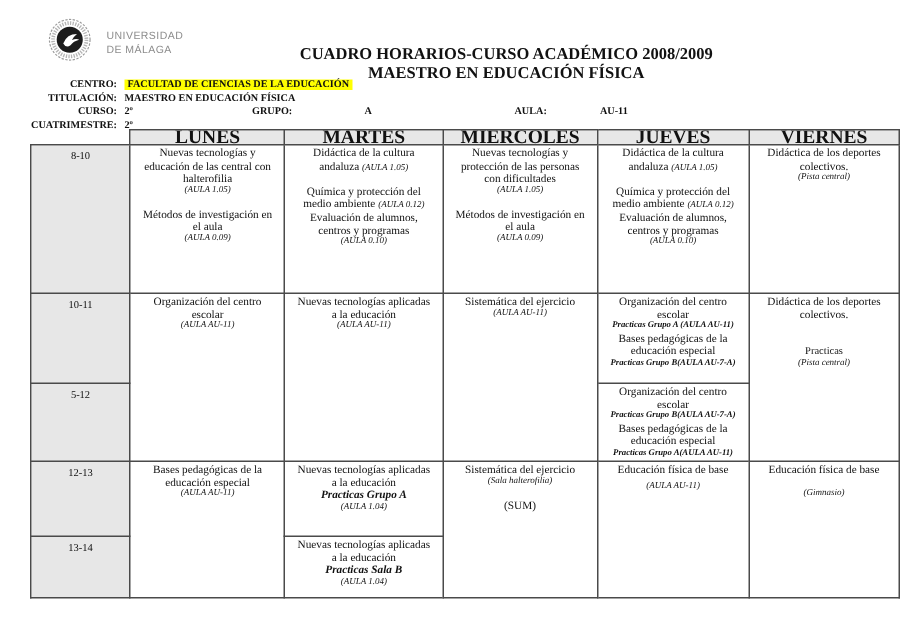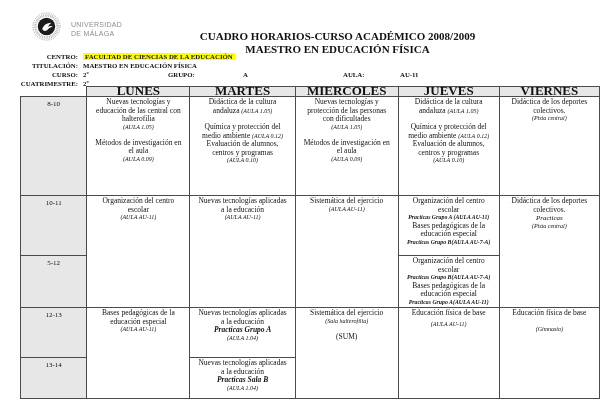--- a/index.html
+++ b/index.html
@@ -29,21 +29,21 @@
   .tt td,.tt th{border:1px solid var(--border,#4a4a4a);padding:1px 8px;text-align:center;
                 vertical-align:top;font-size:7.5px;line-height:8.5px;font-weight:normal;
                 background:#fff;overflow:hidden;}
   .tt th.day{background:var(--header-bg,#e7e7e7);font-weight:bold;font-size:13px;padding:0;}
   .tt td.time{background:var(--header-bg,#e7e7e7);font-size:7px;padding-top:3px;}
   .tt td.corner{border:none;background:transparent;}
   .ln{white-space:nowrap;}
   .aula{font-style:italic;font-size:6px;line-height:7px;}
   .prac{font-style:italic;font-weight:bold;font-size:5.8px;line-height:7.5px;}
   .pgrp{font-style:italic;font-weight:bold;}
-  .i7{font-style:italic;font-size:7px;}
+  .i7{font-size:7px;margin-top:16px;}
   .gap{height:8px;}
   .gap-sm{height:3px;}
   .vmid{vertical-align:middle;}
   .low{vertical-align:middle;padding-top:48px;}
   .r16{vertical-align:middle;padding-bottom:16px;}
   .r36{vertical-align:middle;padding-bottom:36px;}
 </style>
 </head>
 <body>
 

